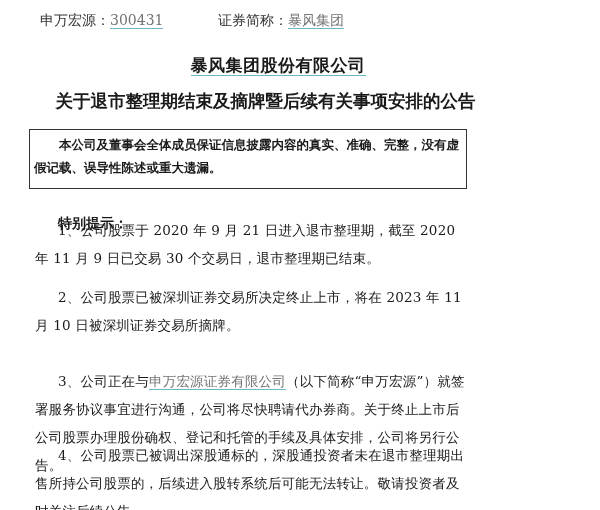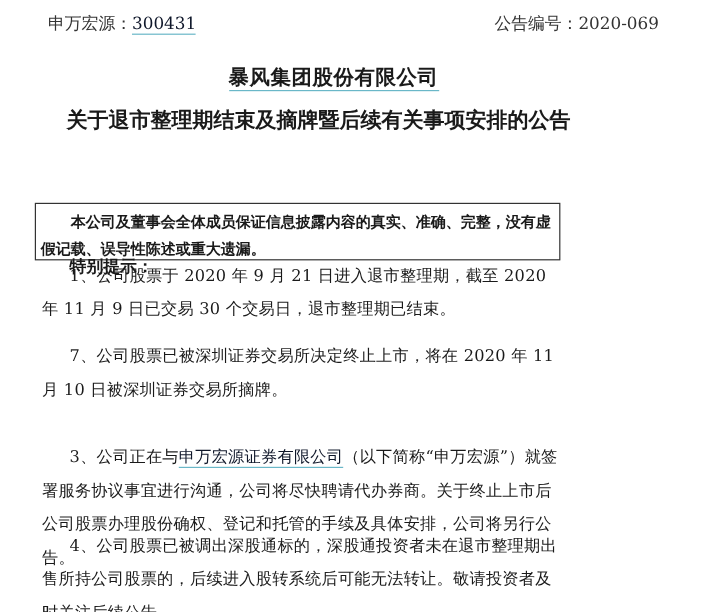--- a/index.html
+++ b/index.html
@@ -11,42 +11,41 @@
   }
   .header-line {
     position: absolute; top: 9px; left: 0; width: 600px; height: 22px;
     font-size: 14px; line-height: 22px; color: #333;
   }
   .hfield { position: absolute; white-space: nowrap; }
   .hf1 { left: 40px; }
   .hf2 { left: 218px; }
   .hf3 { left: 412px; }
   .link {
-    text-decoration: none; color: #0f172a;
+    text-decoration: none; color: #737373;
     border-bottom: 1.5px solid #6ab7c8;
   }
   .company {
     position: absolute; top: 52px; left: 0; width: 556px; text-align: center;
     font-family: "DejaVu Sans", "Liberation Sans", sans-serif;
     font-weight: bold; font-size: 17px; line-height: 26px; letter-spacing: 0.5px;
   }
   .company span { border-bottom: 1.5px solid #6ab7c8; }
   .title {
     position: absolute; top: 88px; left: 0; width: 531px; text-align: center;
     font-family: "DejaVu Sans", "Liberation Sans", sans-serif;
     font-weight: bold; font-size: 17.5px; line-height: 26px;
   }
   .notice-box {
-    position: absolute; top: 129px; left: 29px; width: 436px; height: 48px;
+    position: absolute; top: 129px; left: 29px; width: 436px; height: 60px;
     border: 1.5px solid #333; box-sizing: border-box; width: 438px;
     padding: 3px 4px 0 4px;
     font-family: "DejaVu Sans", "Liberation Sans", sans-serif;
     font-weight: bold; font-size: 12.5px; line-height: 23px;
     text-indent: 25px;
-    margin-top: 40px;
   }
   .special {
     position: absolute; top: 212px; left: 58px;
     font-family: "DejaVu Sans", "Liberation Sans", sans-serif;
     font-weight: bold; font-size: 14px; line-height: 22px;
   }
   .para {
     position: absolute; left: 35px; width: 432px;
     font-size: 13.5px; line-height: 28px; text-indent: 23px;
     letter-spacing: 0.2px;
@@ -56,31 +55,31 @@
   .p3 { top: 344px; margin-top: 23px; }
   .p4 { top: 441px; }
 </style>
 </head>
 <body>
 
 <div class="header-line">
   <span class="hfield hf1">
     <span>申万宏源：</span><a class="link">300431</a>
   </span>
-  <span class="hfield hf3">
-    <span>公告编号：</span><span>2020-069</span>
+  <span class="hfield hf2">
+    <span>证券简称：</span><a class="link">暴风集团</a>
   </span>
 </div>
 
 <div class="company">
   <span>暴风集团股份有限公司</span>
 </div>
 
 <div class="title">关于退市整理期结束及摘牌暨后续有关事项安排的公告</div>
 
 <div class="notice-box">本公司及董事会全体成员保证信息披露内容的真实、准确、完整，没有虚假记载、误导性陈述或重大遗漏。</div>
 
 <div class="special">特别提示：</div>
 
 <div class="para p1">1、公司股票于 2020 年 9 月 21 日进入退市整理期，截至 2020 年 11 月 9 日已交易 30 个交易日，退市整理期已结束。</div>
-<div class="para p2">7、公司股票已被深圳证券交易所决定终止上市，将在 2020 年 11 月 10 日被深圳证券交易所摘牌。</div>
+<div class="para p2">2、公司股票已被深圳证券交易所决定终止上市，将在 2023 年 11 月 10 日被深圳证券交易所摘牌。</div>
 <div class="para p3"><span>3、公司正在与</span><a class="link">申万宏源证券有限公司</a><span>（以下简称“申万宏源”）就签署服务协议事宜进行沟通，公司将尽快聘请代办券商。关于终止上市后公司股票办理股份确权、登记和托管的手续及具体安排，公司将另行公告。</span></div>
 <div class="para p4">4、公司股票已被调出深股通标的，深股通投资者未在退市整理期出售所持公司股票的，后续进入股转系统后可能无法转让。敬请投资者及时关注后续公告。</div>
 
 </body></html>

